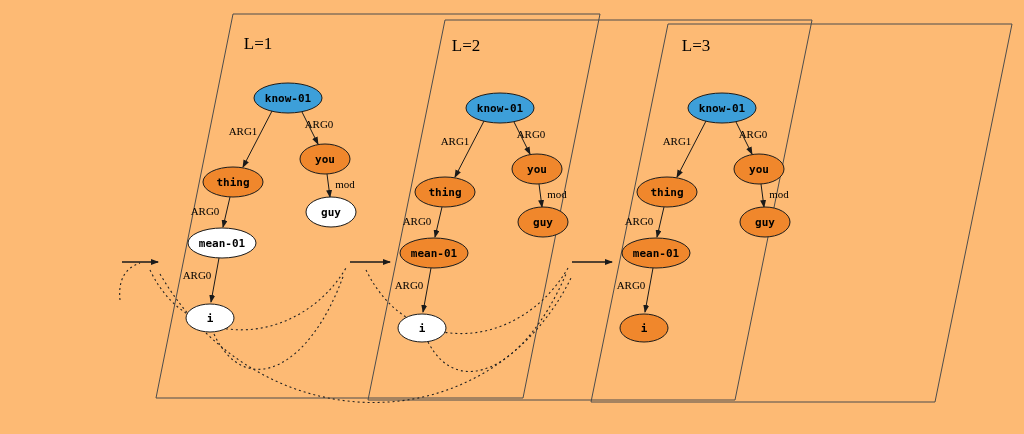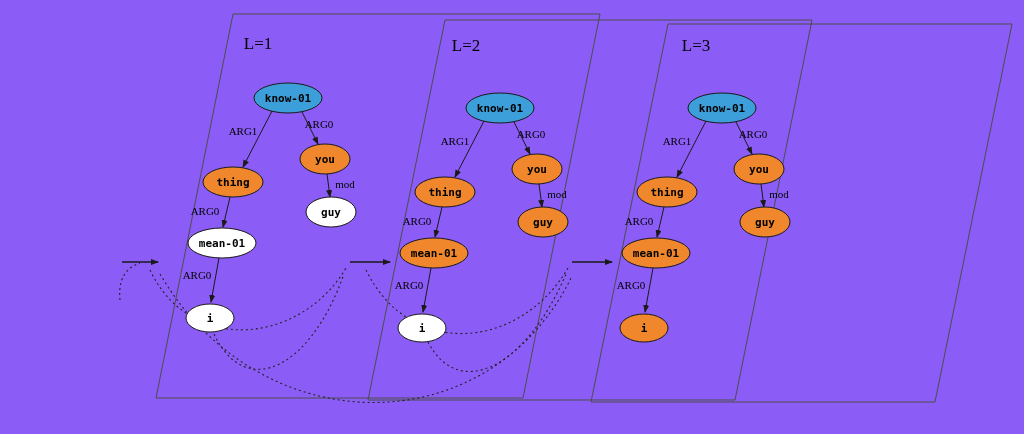--- a/index.html
+++ b/index.html
@@ -1,16 +1,16 @@
 <!DOCTYPE html>
 <html><head>
 <meta charset="utf-8">
 <style>
   html,body{margin:0;padding:0;background:#ffffff;}
-  .canvas{position:relative;width:1024px;height:434px;background:#8b5cf6;overflow:hidden;}
+  .canvas{position:relative;width:1024px;height:434px;background:#fdba74;overflow:hidden;}
   svg{display:block;}
   .plane{fill:none;stroke:#4d4d4d;stroke-width:1;}
   .edge{stroke:#1a1a1a;stroke-width:1;fill:none;}
   .dotted{fill:none;stroke:#222222;stroke-width:1.1;stroke-dasharray:2 3;}
   .arrow{stroke:#1a1a1a;stroke-width:1.3;fill:none;}
   ellipse{stroke:#1a1a1a;stroke-width:1;}
   .node-label{font-family:"DejaVu Sans Mono", monospace;font-size:11px;font-weight:bold;text-anchor:middle;fill:#000000;}
   .edge-label{font-family:"Liberation Serif", serif;font-size:11px;text-anchor:middle;fill:#000000;}
   .layer-label{font-family:"Liberation Serif", serif;font-size:17px;text-anchor:middle;fill:#000000;}
 </style>

